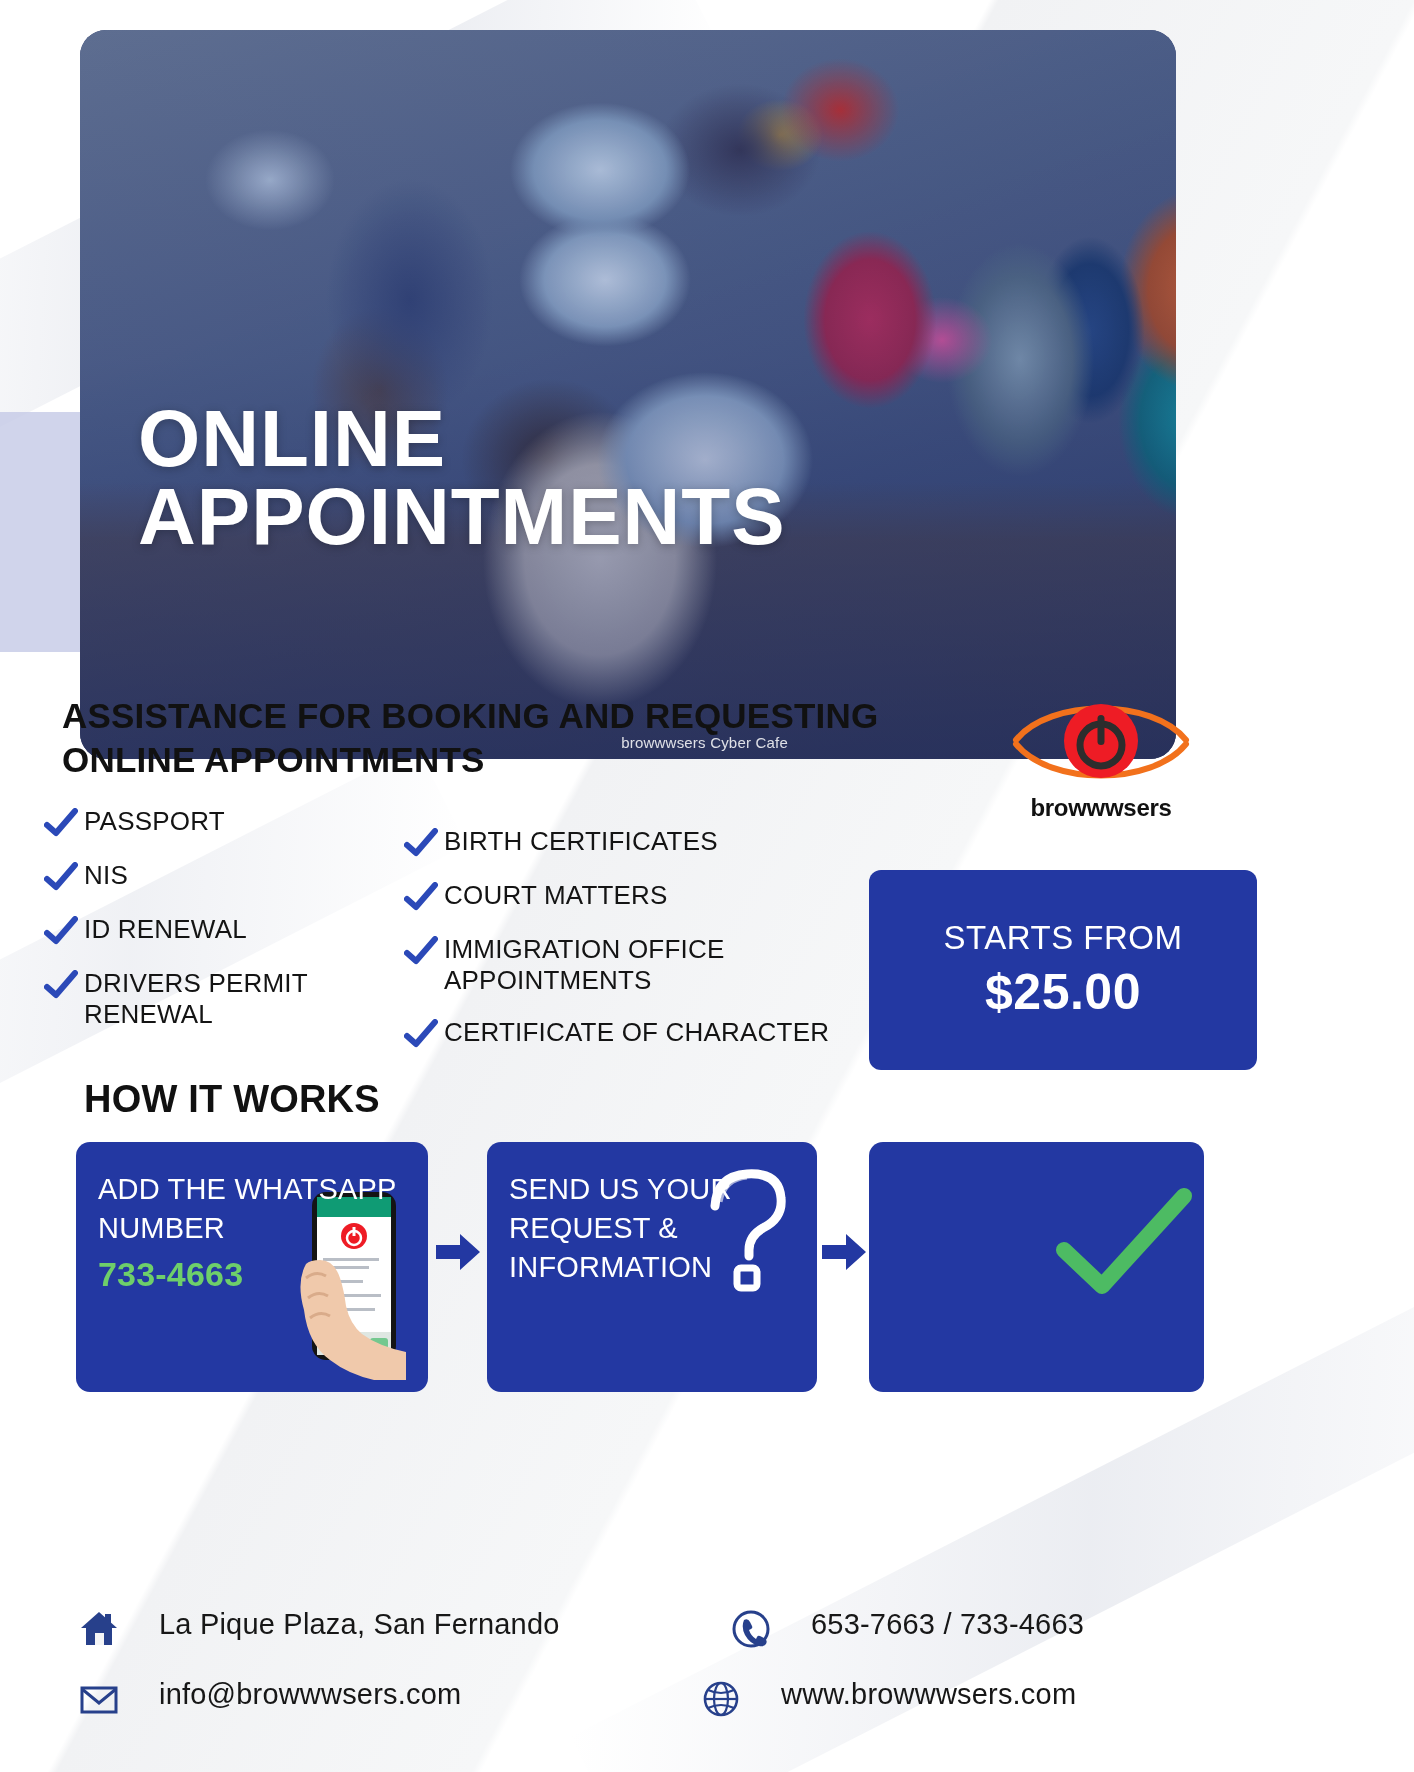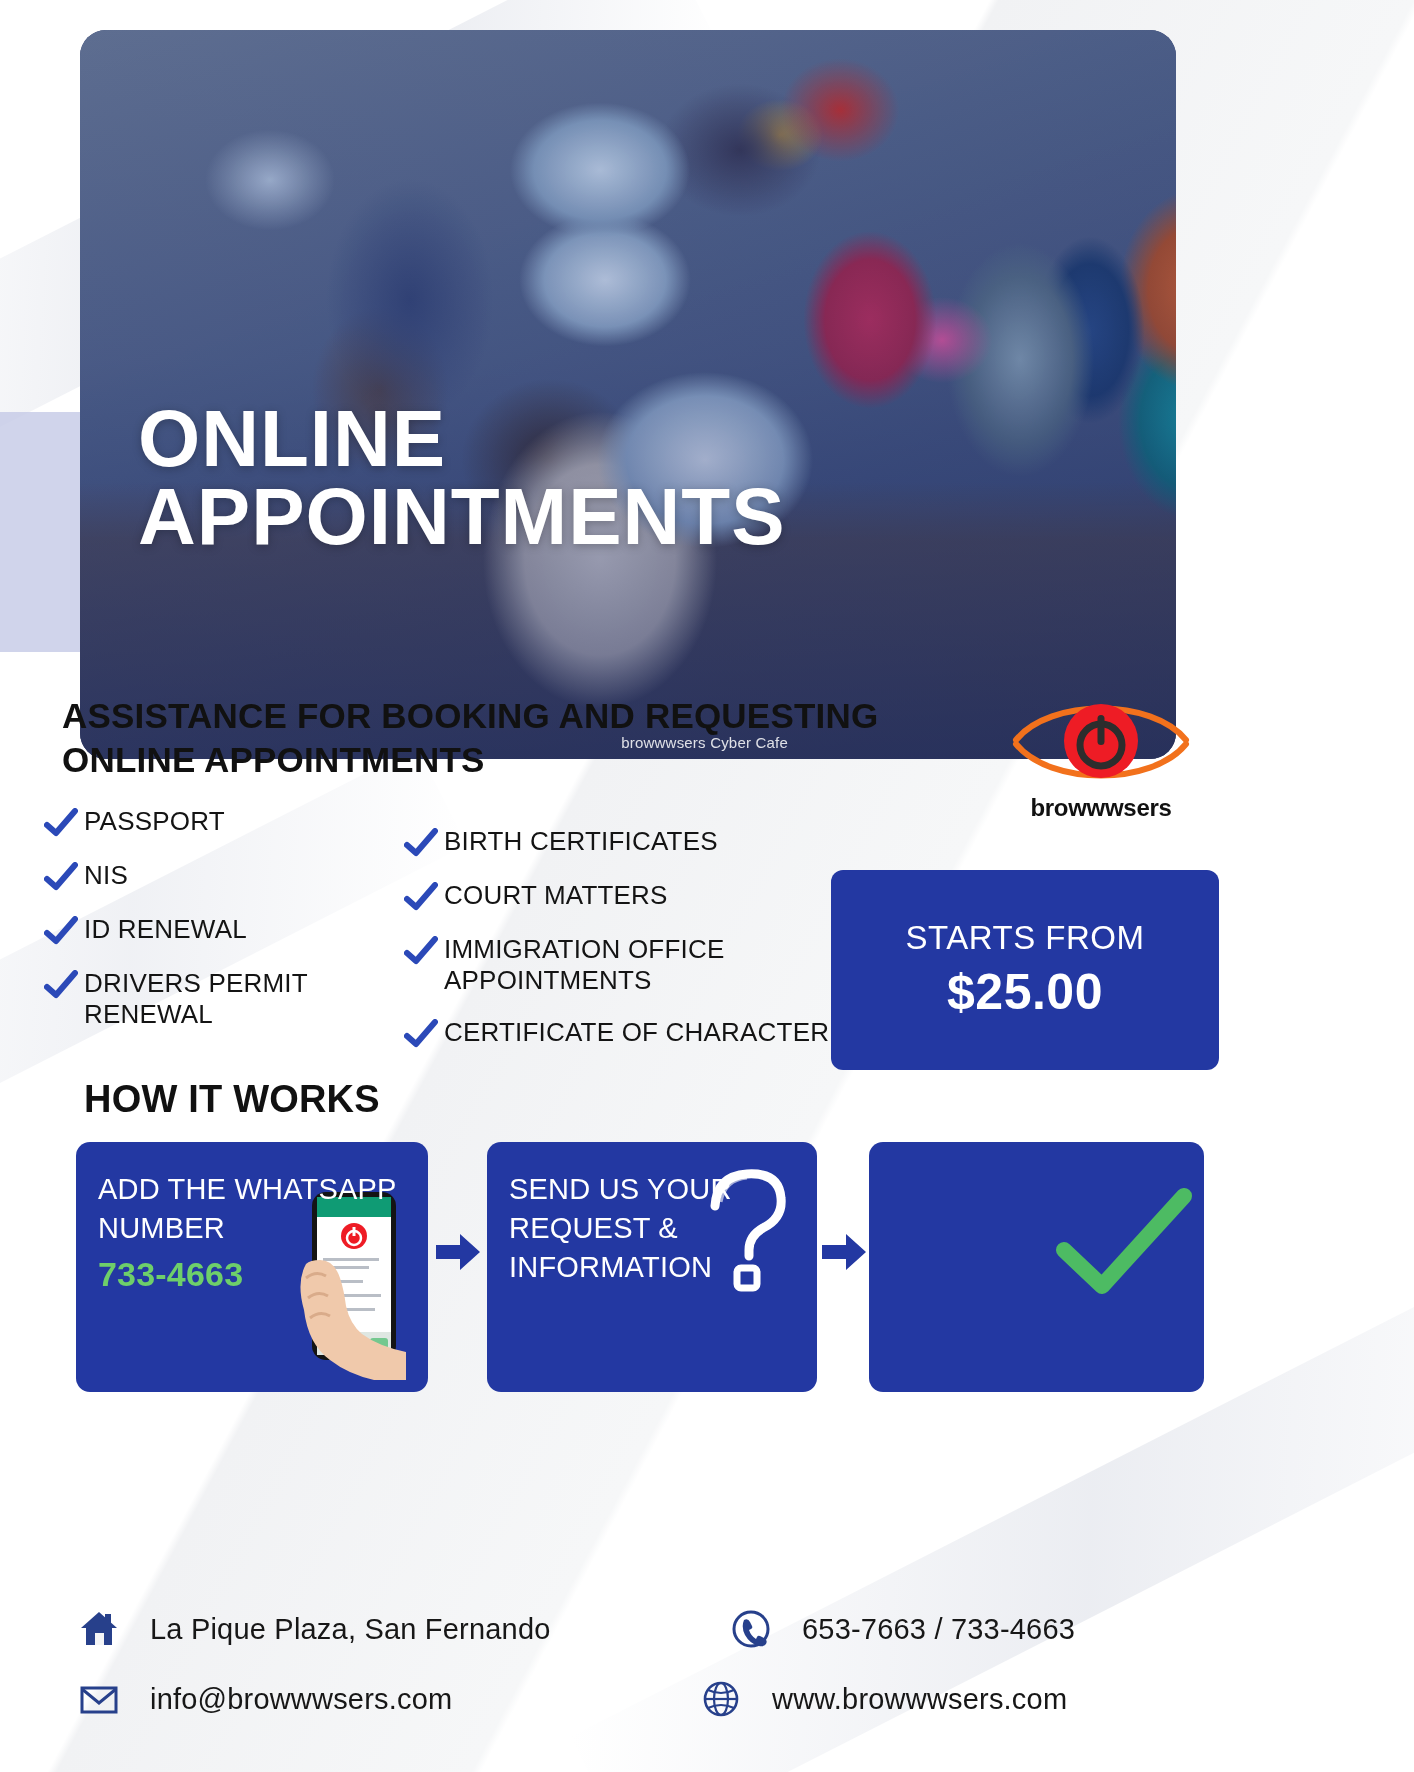--- a/index.html
+++ b/index.html
@@ -113,21 +113,21 @@
   }
   .col-right .check-item { margin-bottom: 22px; margin-top: 14px; }
   .check-mark { flex: 0 0 auto; width: 34px; height: 30px; margin-top: 2px; }
   .check-text {
     font-size: 26px; color: #141414; line-height: 1.18; letter-spacing: .2px;
     font-family: "Liberation Sans", sans-serif;
   }
 
   
   .price-box {
-    position: absolute; left: 831px; top: 870px; width: 388px; height: 200px;
+    position: absolute; left: 869px; top: 870px; width: 388px; height: 200px;
     background: #2338a2; border-radius: 12px;
     display: flex; flex-direction: column; align-items: center; justify-content: center;
     color: #fff;
   }
   .price-label { font-size: 33px; letter-spacing: .5px; font-weight: 400; }
   .price-value { font-size: 50px; font-weight: 800; margin-top: 6px; letter-spacing: .5px; }
 
   
   .hiw-title {
     position: absolute; left: 84px; top: 1078px;
@@ -149,21 +149,21 @@
   }
   .arrow-1 { left: 434px; }
   .arrow-2 { left: 820px; }
 
   .phone-art { position: absolute; right: 4px; bottom: 0; width: 140px; height: 206px; }
   .qmark-art { position: absolute; right: 10px; top: 22px; width: 110px; height: 130px; }
   .tick-art  { position: absolute; right: 10px; top: 46px; width: 140px; height: 120px; }
 
   
   .footer { position: absolute; left: 0; top: 1596px; width: 1414px; height: 176px; }
-  .f-row { position: absolute; display: flex; align-items: center; gap: 30px; }
+  .f-row { position: absolute; display: flex; align-items: flex-start; gap: 39px; }
   .f-icon { width: 42px; height: 42px; flex: 0 0 auto; }
   .f-text { font-size: 29px; color: #171717; letter-spacing: .2px; }
   .f-addr  { left: 78px;  top: 12px; }
   .f-email { left: 78px;  top: 82px; }
   .f-phone { left: 730px; top: 12px; }
   .f-web   { left: 700px; top: 82px; }
 </style>
 </head>
 <body>
 

